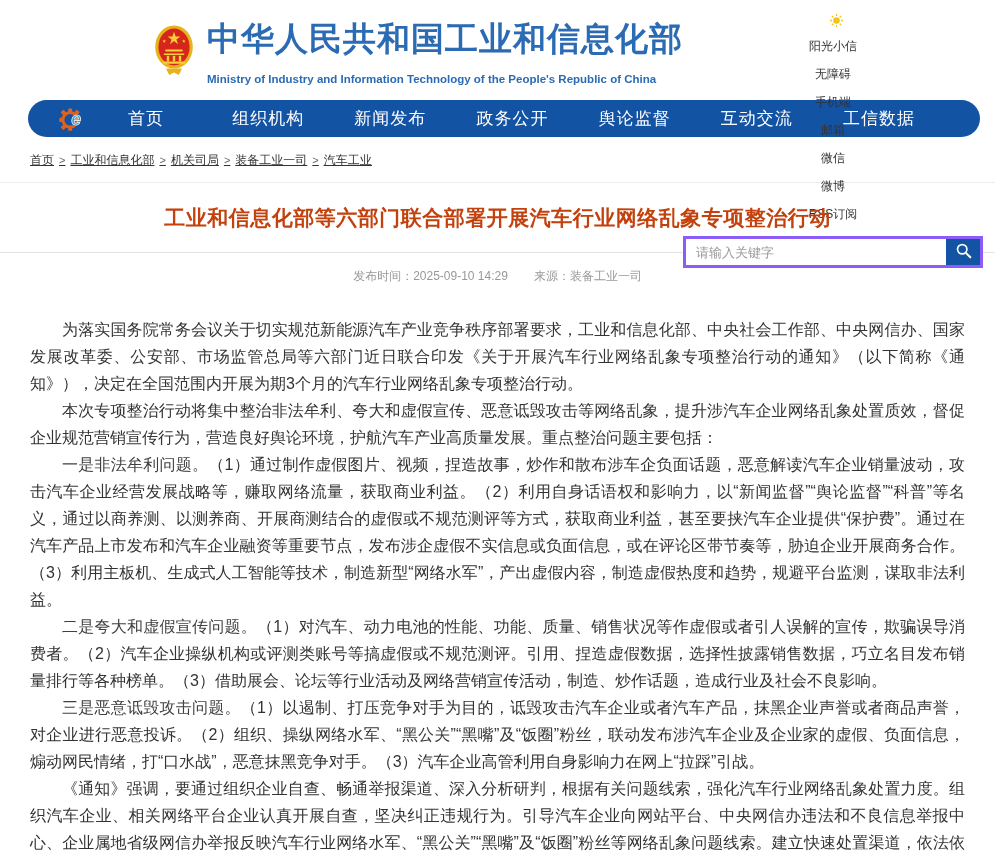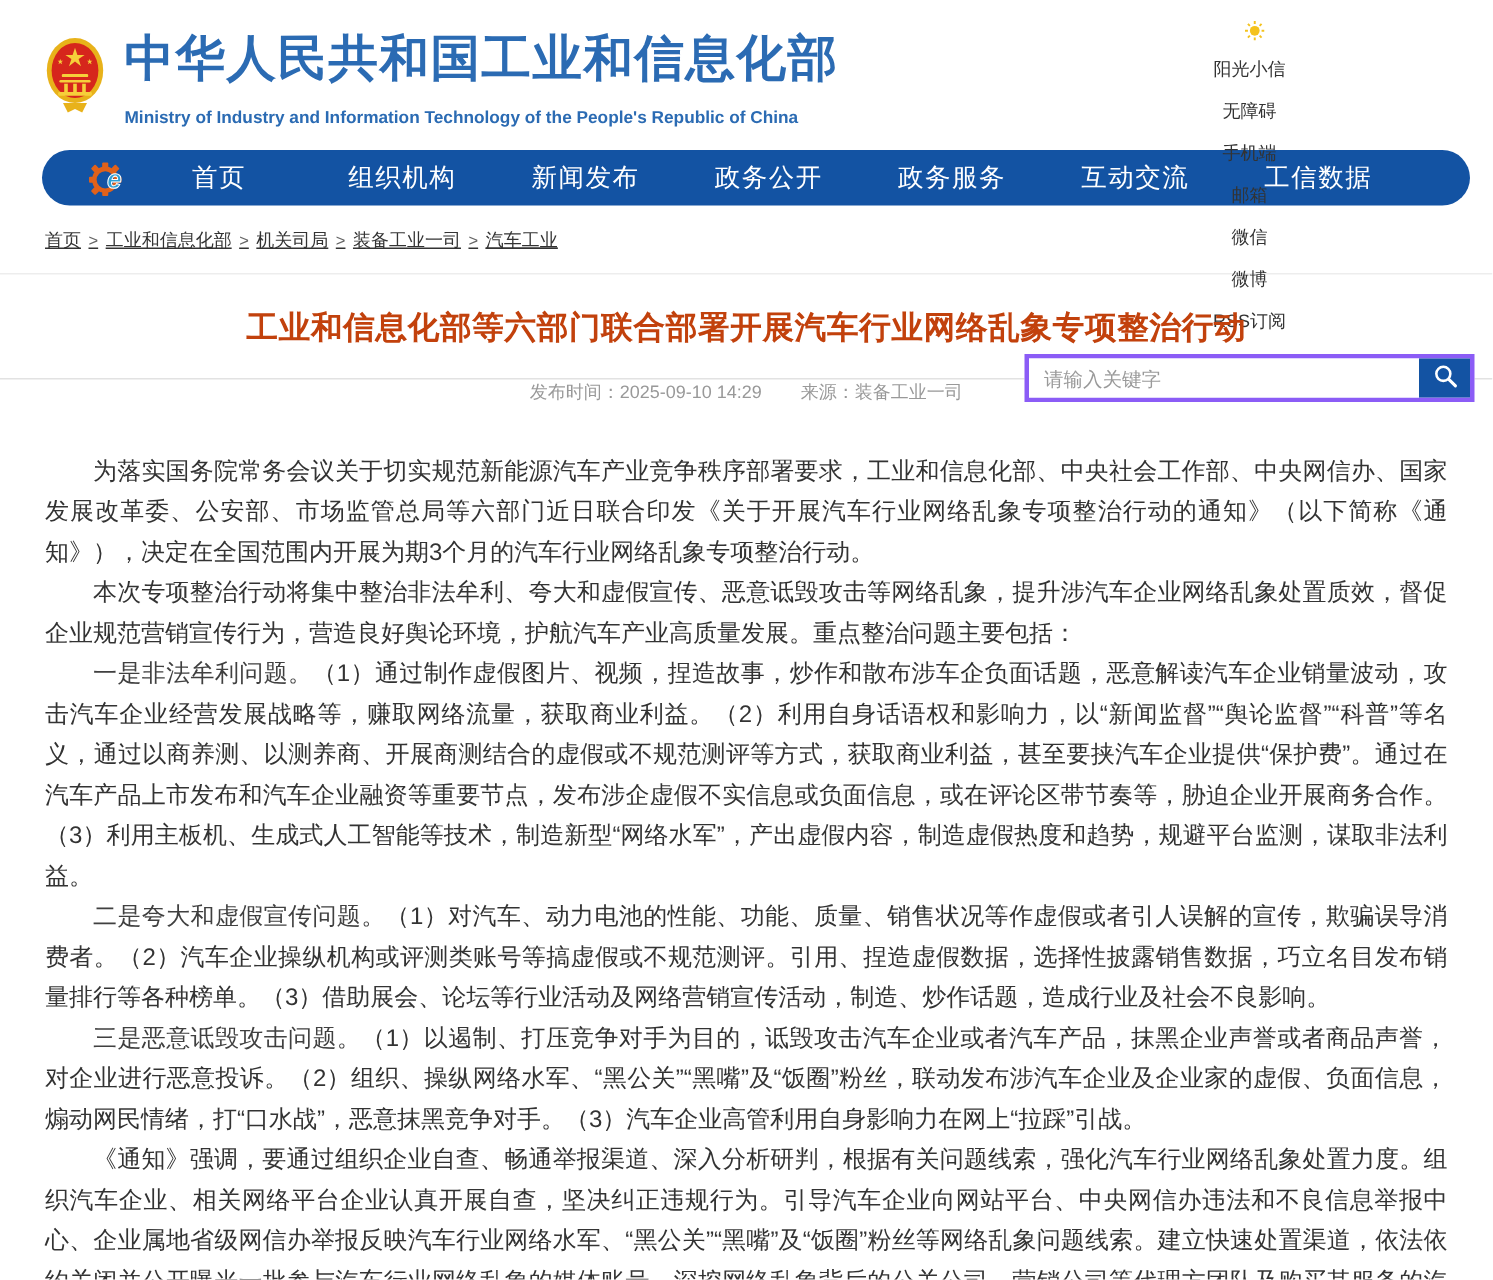--- a/index.html
+++ b/index.html
@@ -3,21 +3,21 @@
 <meta charset="utf-8">
 <style>
   * { box-sizing: border-box; margin: 0; padding: 0; }
   html,body { background:#fff; }
   body {
     width: 995px; height: 853px; overflow: hidden;
     font-family: "Liberation Sans", sans-serif;
     color:#333;
   }
   
-  .header { height: 96px; display:flex; justify-content:space-between; padding: 0 12px 0 30px; }
+  .header { height: 96px; display:flex; justify-content:flex-end; padding: 0 12px 0 30px; }
   .brand { display:flex; align-items:center; gap:13px; margin-top:10px; }
   .brand-cn { font-size:33px; font-weight:bold; color:#2b6bb3; letter-spacing:1px; line-height:1.1; }
   .brand-en { font-size:11.5px; font-weight:bold; color:#2b6bb3; margin-top:16px; }
   .header-right { width:300px; margin-top:14px; }
   .quick-links { display:flex; align-items:center; justify-content:flex-end; gap:11px; font-size:12px; color:#333; white-space:nowrap;flex-direction:column; }
   .quick-links a { color:#333; text-decoration:none; cursor:pointer; }
   .qicon { display:inline-flex; margin-right:-6px; }
   .search-bar { margin-top:13px; display:flex; height:32px; border:3px solid #8b5cf6; background:#fff; }
   .search-input { flex:1; border:none; outline:none; padding:0 10px; font-size:13px; color:#333; font-family:inherit; }
   .search-input::placeholder { color:#9a9a9a; }
@@ -29,21 +29,21 @@
   .nav-item { flex:1; text-align:center; color:#fff; font-size:17px; text-decoration:none; cursor:pointer; letter-spacing:1px; }
   
   .breadcrumb { margin: 15px 0 0 30px; font-size:12px; color:#333;text-decoration:underline; }
   .breadcrumb a { color:#333; text-decoration:none; cursor:pointer; }
   .breadcrumb a.current { text-decoration:underline; }
   .bc-sep { color:#666; margin:0 5px; font-size:11px; }
   .rule-top { border:none; border-top:1px solid #ededed; margin-top:13px; }
   
   .article-title { text-align:center; font-size:21px; font-weight:bold; color:#c2410c; margin:21px 60px 0; letter-spacing:0.5px; }
   .rule-title { border:none; border-top:1px solid #e2e2e2; margin-top:20px; }
-  .article-meta { text-align:center; font-size:12px; color:#999; }
+  .article-meta { text-align:center; font-size:12px; color:#999; margin-top:15px; }
   .article-meta .meta-src { margin-left:26px; }
   .article-body { margin: 31px 30px 0; font-size:16px; line-height:27px; color:#333; text-align:justify; }
   .para { text-indent:2em; margin:0; }
   .para b { font-weight:normal; color:#404040; }
 </style>
 </head>
 <body>
 
 <div class="header">
   <div class="brand">
@@ -124,21 +124,21 @@
       </g>
       <circle cx="18" cy="22" r="8.5" fill="#1353a3"></circle>
       <text x="27" y="30" font-size="26" font-style="italic" font-weight="bold" fill="#2e9fd4" stroke="#fff" stroke-width="1" text-anchor="middle" font-family="'Liberation Sans', sans-serif">e</text>
     </svg>
   </span>
   <div class="nav-items" id="nav-items">
       <a class="nav-item">首页</a>
       <a class="nav-item">组织机构</a>
       <a class="nav-item">新闻发布</a>
       <a class="nav-item">政务公开</a>
-      <a class="nav-item">政务服务</a>
+      <a class="nav-item">舆论监督</a>
       <a class="nav-item">互动交流</a>
       <a class="nav-item">工信数据</a>
     </div>
 </div>
 
 <div class="breadcrumb" id="breadcrumb"><a>首页</a><span class="bc-sep">&gt;</span><a>工业和信息化部</a><span class="bc-sep">&gt;</span><a>机关司局</a><span class="bc-sep">&gt;</span><a>装备工业一司</a><span class="bc-sep">&gt;</span><a class="current">汽车工业</a></div>
 <hr class="rule-top">
 
 <h1 class="article-title">工业和信息化部等六部门联合部署开展汽车行业网络乱象专项整治行动</h1>
 <hr class="rule-title">

